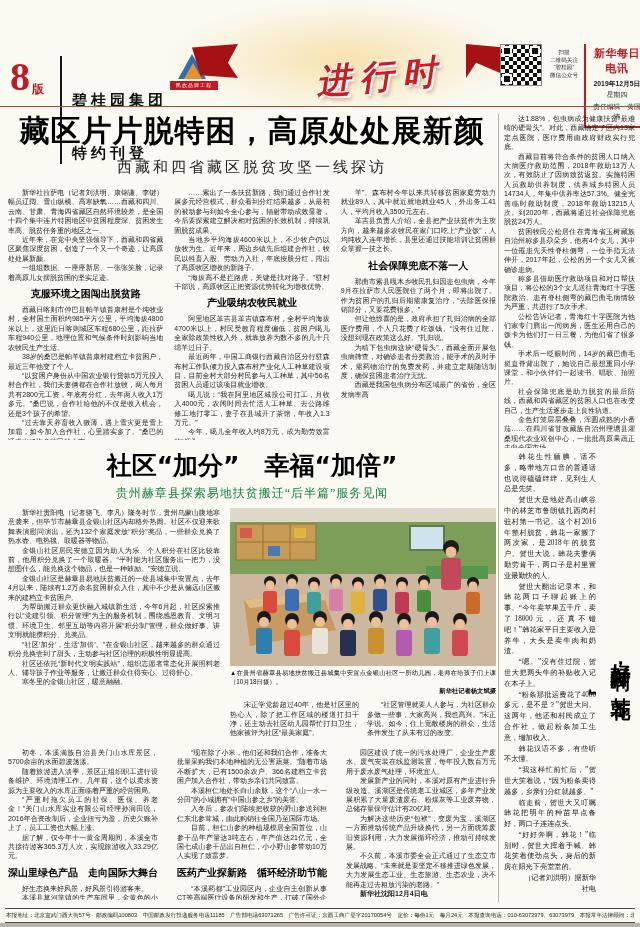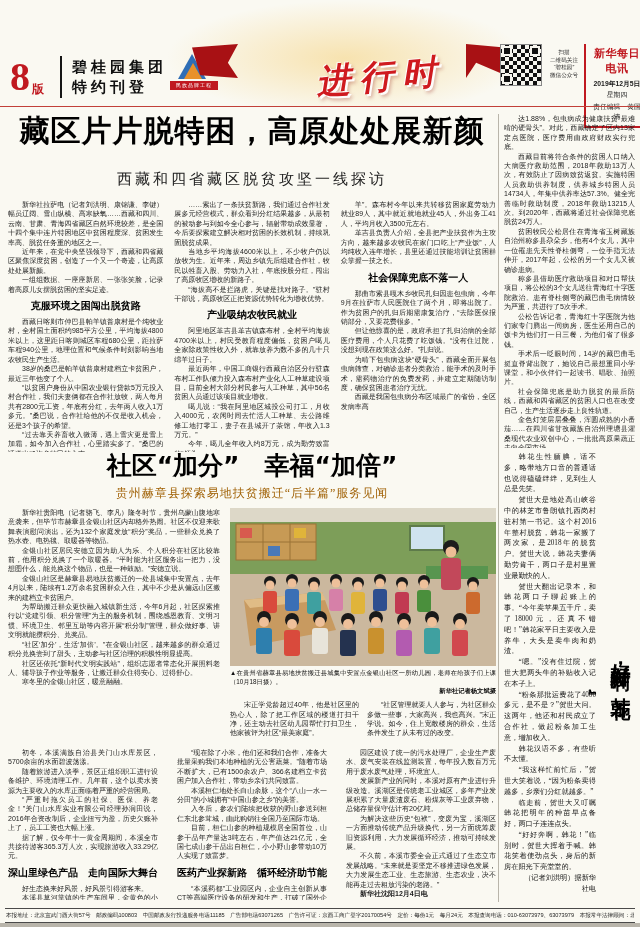--- a/index.html
+++ b/index.html
@@ -6,21 +6,21 @@
   body{display:flex;justify-content:center;font-family:"Liberation Sans",sans-serif;}
   .page{position:relative;width:640px;height:927px;background:#faf9f2;overflow:hidden;color:#1a1a1a;}
 
   
   .hdr-glow{position:absolute;left:165px;top:0;width:360px;height:106px;
     background:radial-gradient(ellipse at 50% 55%,rgba(247,224,168,.9) 0%,rgba(247,224,168,0) 70%);}
   .pagenum{position:absolute;left:10px;top:58px;display:flex;align-items:flex-end;}
   .pagenum .num{font:700 40px/38px "Liberation Serif",serif;color:#c01920;}
   .pagenum .ban{font:700 12px/14px "Liberation Sans",sans-serif;color:#c01920;margin-left:2px;}
   .sponsor{position:absolute;left:60px;top:56px;border-left:2px solid #161616;padding:1px 0 1px 10px;}
-  .sponsor div{font-size:15px;font-weight:700;letter-spacing:4px;line-height:20px;color:#111;}
+  .sponsor div{font-size:15px;font-weight:700;letter-spacing:4px;line-height:20px;color:#111;margin-top:33px;}
   .logo{position:absolute;left:170px;top:54px;width:48px;}
   .logo .tri{position:relative;height:26px;}
   .logo .t1{position:absolute;left:8px;top:0;width:0;height:0;border-left:14px solid transparent;border-right:14px solid transparent;border-bottom:25px solid #2f6eb5;}
   .logo .t2{position:absolute;left:14px;top:9px;width:0;height:0;border-left:9px solid transparent;border-right:9px solid transparent;border-bottom:16px solid #e8912a;}
   .logo .band{background:#c01920;color:#fff;font-size:5px;line-height:7px;text-align:center;letter-spacing:1px;margin-top:1px;padding:1px 0;}
 
   .ribbon{position:absolute;left:214px;top:20px;width:276px;height:46px;
     background:linear-gradient(180deg,#ef4b35 0%,#d01a1b 55%,#a80f12 100%);
     clip-path:polygon(0 20%,4% 0,96% 0,100% 24%,97% 100%,3% 95%);
     display:flex;align-items:center;justify-content:center;}
@@ -49,31 +49,31 @@
   .hdr-rule{position:absolute;left:0;top:106px;width:640px;height:1px;background:#c24039;}
 
   
   .bt p{margin:0;text-indent:2em;font-size:7px;line-height:9.4px;text-align:justify;color:#1c1c1c;}
   .sh{font-size:10px;font-weight:700;text-align:center;margin:5px 0 4px;color:#000;}
   .dateline{text-align:right;font-weight:700;}
 
   
   .main-art{position:absolute;left:8px;top:114px;width:488px;}
   .main-art h1{margin:0;text-align:center;font:900 30px/34px "DejaVu Sans",sans-serif;letter-spacing:1px;color:#000;}
-  .main-sub{margin-top:23px;text-align:center;font:400 15px/17px "Liberation Serif",serif;letter-spacing:3px;color:#222;}
+  .main-sub{margin-top:11px;text-align:center;font:400 15px/17px "Liberation Serif",serif;letter-spacing:3px;color:#222;}
   .main-cols{margin-top:12px;display:flex;gap:11px;height:252px;overflow:hidden;}
   .main-cols .col{flex:1;min-width:0;}
 
   .vdiv{position:absolute;left:498px;top:114px;width:1px;height:788px;background:#b9b5aa;}
   .col4{position:absolute;left:504px;top:114px;width:131px;height:334px;overflow:hidden;}
 
   
   .comm{position:absolute;left:8px;top:452px;width:488px;}
   .comm h2{margin:0;text-align:center;font:900 25px/28px "DejaVu Sans",sans-serif;color:#000;}
-  .comm-sub{margin-top:6px;text-align:center;font:400 12px/14px "Liberation Serif",serif;letter-spacing:1px;color:#a16207;}
+  .comm-sub{margin-top:6px;text-align:center;font:400 12px/14px "Liberation Serif",serif;letter-spacing:1px;color:#15803d;}
   .comm-body{margin-top:8px;display:flex;gap:10px;}
   .comm-left{width:212px;height:232px;overflow:hidden;}
   .comm-right{width:266px;}
   .photo{display:block;width:266px;height:158px;background:#cbb89e;}
   .caption{font-size:6.3px;line-height:8.6px;text-align:justify;margin-top:3px;color:#111;}
   .credit{font-size:6.3px;text-align:right;font-weight:700;margin-top:1px;color:#111;}
   .comm-under{display:flex;gap:8px;margin-top:4px;height:44px;overflow:hidden;}
   .comm-under .ucol{flex:1;min-width:0;}
 
   

